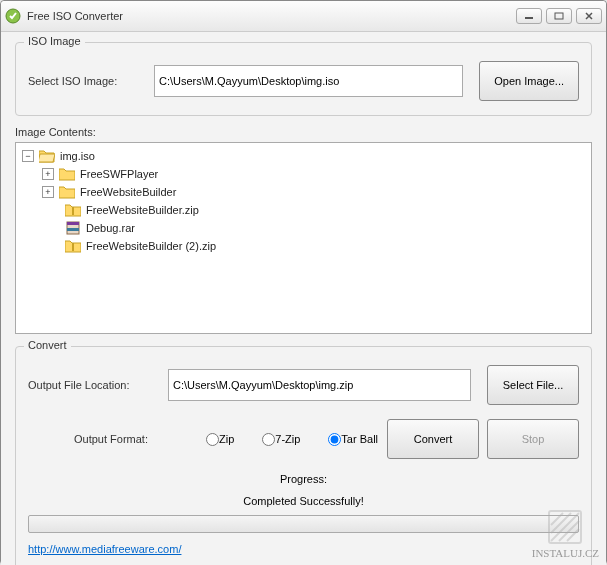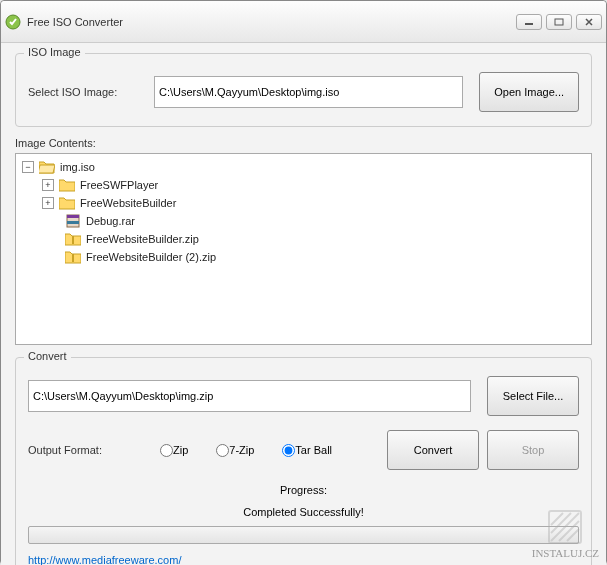--- a/index.html
+++ b/index.html
@@ -1,39 +1,39 @@
 <!DOCTYPE html>
 <html><head>
 <meta charset="utf-8">
 <style>
 * { box-sizing: border-box; margin: 0; padding: 0; }
 body { font-family: "Segoe UI", Tahoma, sans-serif; font-size: 11px; background: #e8e8e8; width: 607px; height: 565px; overflow: hidden; }
 .window { width: 607px; height: 565px; background: #fff; border: 1px solid #888; border-radius: 4px; }
-.titlebar { height: 42px; background: linear-gradient(#fdfdfd, #e8e8e8); border-bottom: 1px solid #ccc; display: flex; align-items: center; padding: 0 4px; border-radius: 4px 4px 0 0; }
+.titlebar { height: 31px; background: linear-gradient(#fdfdfd, #e8e8e8); border-bottom: 1px solid #ccc; display: flex; align-items: center; padding: 0 4px; border-radius: 4px 4px 0 0; }
 .app-icon { width: 16px; height: 16px; margin-right: 6px; }
 .title-text { flex: 1; color: #333; }
 .win-btns { display: flex; gap: 4px; }
 .win-btn { width: 26px; height: 16px; border: 1px solid #aaa; border-radius: 3px; background: linear-gradient(#fdfdfd,#e6e6e6); display: flex; align-items: center; justify-content: center; font-size: 10px; color: #555; cursor: pointer; }
 .content { padding: 10px 14px; background: #f3f3f3; height: calc(100% - 26px); }
 .fieldset { border: 1px solid #ccc; border-radius: 4px; padding: 10px 12px 14px; margin-bottom: 10px; background: #f3f3f3; }
 .fieldset-legend { position: relative; top: -18px; left: -4px; background: #f3f3f3; padding: 0 4px; color: #333; display: inline-block; margin-bottom: -10px; }
 .row { display: flex; align-items: center; gap: 16px; margin-top: -4px; justify-content: center; }
 .label { min-width: 110px; color: #333; }
 .text-input { flex: 1; height: 32px; border: 1px solid #aaa; background: #fff; padding: 2px 4px; font-size: 11px; font-family: inherit; }
 .btn { height: 40px; padding: 0 14px; border: 1px solid #888; border-radius: 3px; background: linear-gradient(#fafafa,#e2e2e2); font-size: 11px; cursor: pointer; font-family: inherit; min-width: 92px; }
 .btn:disabled { color: #999; cursor: default; }
 .contents-label { color: #333; margin-bottom: 4px; display: block; }
 .tree { border: 1px solid #aaa; background: #fff; height: 192px; overflow: auto; padding: 4px 6px; }
 .tree-node { display: flex; align-items: center; height: 18px; gap: 2px; white-space: nowrap; }
 .tree-indent { display: inline-block; width: 18px; text-align: center; color: #888; }
 .expander { width: 12px; height: 12px; border: 1px solid #999; display: inline-flex; align-items: center; justify-content: center; font-size: 9px; line-height: 1; cursor: pointer; color: #333; background: #fff; }
 .node-icon { width: 16px; height: 14px; margin: 0 3px; }
 .node-label { color: #222; }
 .dotted { border-left: 1px dotted #aaa; }
-.radio-row { display: flex; align-items: center; gap: 8px; margin-top: 14px; }
+.radio-row { display: flex; align-items: center; gap: 8px; margin-top: 14px; margin-left: 46px; }
 .radio-group { display: flex; gap: 28px; align-items: center; flex: 1; }
 .radio-item { display: flex; align-items: center; }
 .progress-row { margin-top: 14px; display: flex; align-items: center; gap: 10px; flex-direction: column; }
 .progress-bar { height: 18px; border: 1px solid #aaa; background: linear-gradient(#f5f5f5,#e4e4e4); border-radius: 2px; margin-top: 8px; }
 .link { color: #0066cc; text-decoration: underline; cursor: pointer; display: inline-block; margin-top: 10px; }
 .watermark { position: absolute; right: 8px; bottom: 6px; color: #999; font-size: 11px; display: flex; flex-direction: column; align-items: center; gap: 2px; pointer-events: none; font-family: Liberation Serif, serif; }
 .watermark svg { opacity: 0.4; }
 input[type=radio] { cursor: pointer; }
 </style>
 </head>
@@ -101,49 +101,50 @@
         <span class="expander">+</span>
         <span class="node-icon"><svg viewBox="0 0 16 14">
               <path d="M0 2 h5 l2 2 h9 v9 h-16 z" fill="#ffd96b" stroke="#c9a227"></path>
             </svg></span>
         <span class="node-label">FreeWebsiteBuilder</span>
       </div>
       <div class="tree-node">
         <span class="tree-indent dotted"></span>
           <span class="tree-indent"></span>
         <span class="node-icon"><svg viewBox="0 0 16 14">
+              <path d="M0 2 h5 l2 2 h9 v9 h-16 z" fill="#ffd96b" stroke="#c9a227"></path>
+              <rect x="7" y="4" width="2" height="8" fill="#c9a227"></rect>
+            </svg></span>
+        <span class="node-label">FreeWebsiteBuilder.zip</span>
+      </div>
+      <div class="tree-node">
+        <span class="tree-indent dotted"></span>
+          <span class="tree-indent"></span>
+        <span class="node-icon"><svg viewBox="0 0 16 14">
               <rect x="2" y="1" width="12" height="12" fill="#e8d8c8" stroke="#8a6a4a"></rect>
               <rect x="2" y="1" width="12" height="3" fill="#7a3a9a"></rect>
               <rect x="2" y="7" width="12" height="3" fill="#3a7a9a"></rect>
             </svg></span>
         <span class="node-label">Debug.rar</span>
-      </div>
-      <div class="tree-node">
-        <span class="tree-indent dotted"></span>
-          <span class="tree-indent"></span>
-        <span class="node-icon"><svg viewBox="0 0 16 14">
-              <path d="M0 2 h5 l2 2 h9 v9 h-16 z" fill="#ffd96b" stroke="#c9a227"></path>
-              <rect x="7" y="4" width="2" height="8" fill="#c9a227"></rect>
-            </svg></span>
-        <span class="node-label">FreeWebsiteBuilder.zip</span>
       </div>
       <div class="tree-node">
         <span class="tree-indent dotted"></span>
           <span class="tree-indent"></span>
         <span class="node-icon"><svg viewBox="0 0 16 14">
               <path d="M0 2 h5 l2 2 h9 v9 h-16 z" fill="#ffd96b" stroke="#c9a227"></path>
               <rect x="7" y="4" width="2" height="8" fill="#c9a227"></rect>
             </svg></span>
         <span class="node-label">FreeWebsiteBuilder (2).zip</span>
       </div>
     </div>
 
     <div class="fieldset" style="margin-top:12px;">
       <div class="fieldset-legend">Convert</div>
       <div class="row">
+        <span class="label" style="min-width:124px">Output File Location:</span>
         <input class="text-input" value="C:\Users\M.Qayyum\Desktop\img.zip" style="">
         <button class="btn">Select File...</button>
       </div>
       <div class="radio-row">
         <span class="label" style="min-width:124px">Output Format:</span>
         <div class="radio-group">
           <label class="radio-item">
               <input type="radio" name="fmt" style="">
               <span>Zip</span>
             </label>

